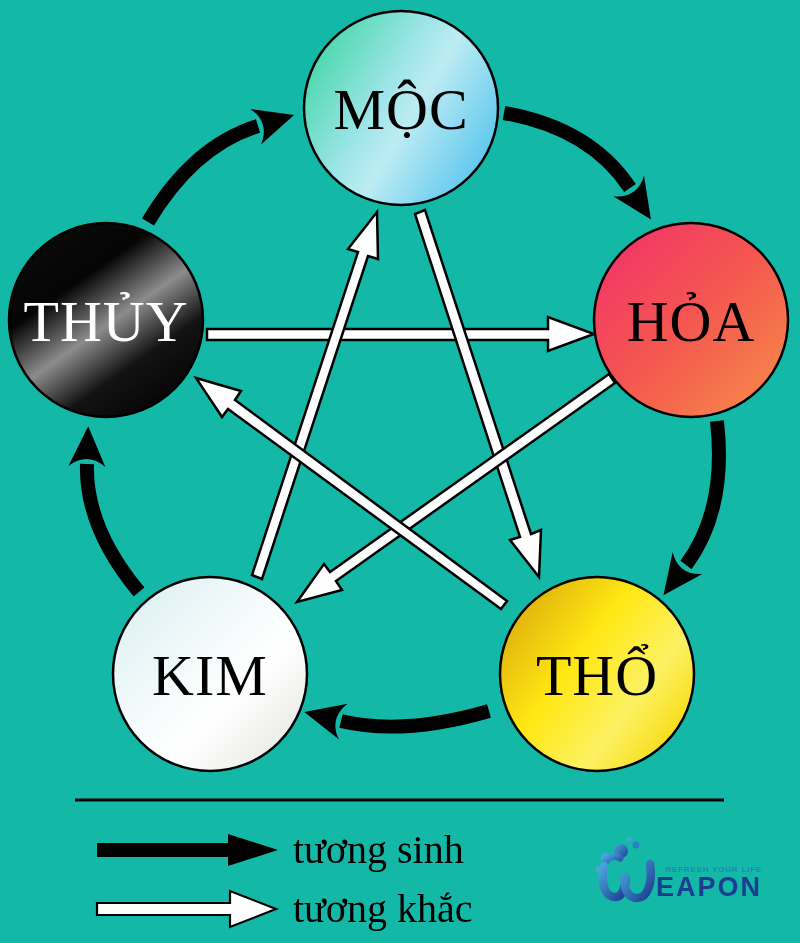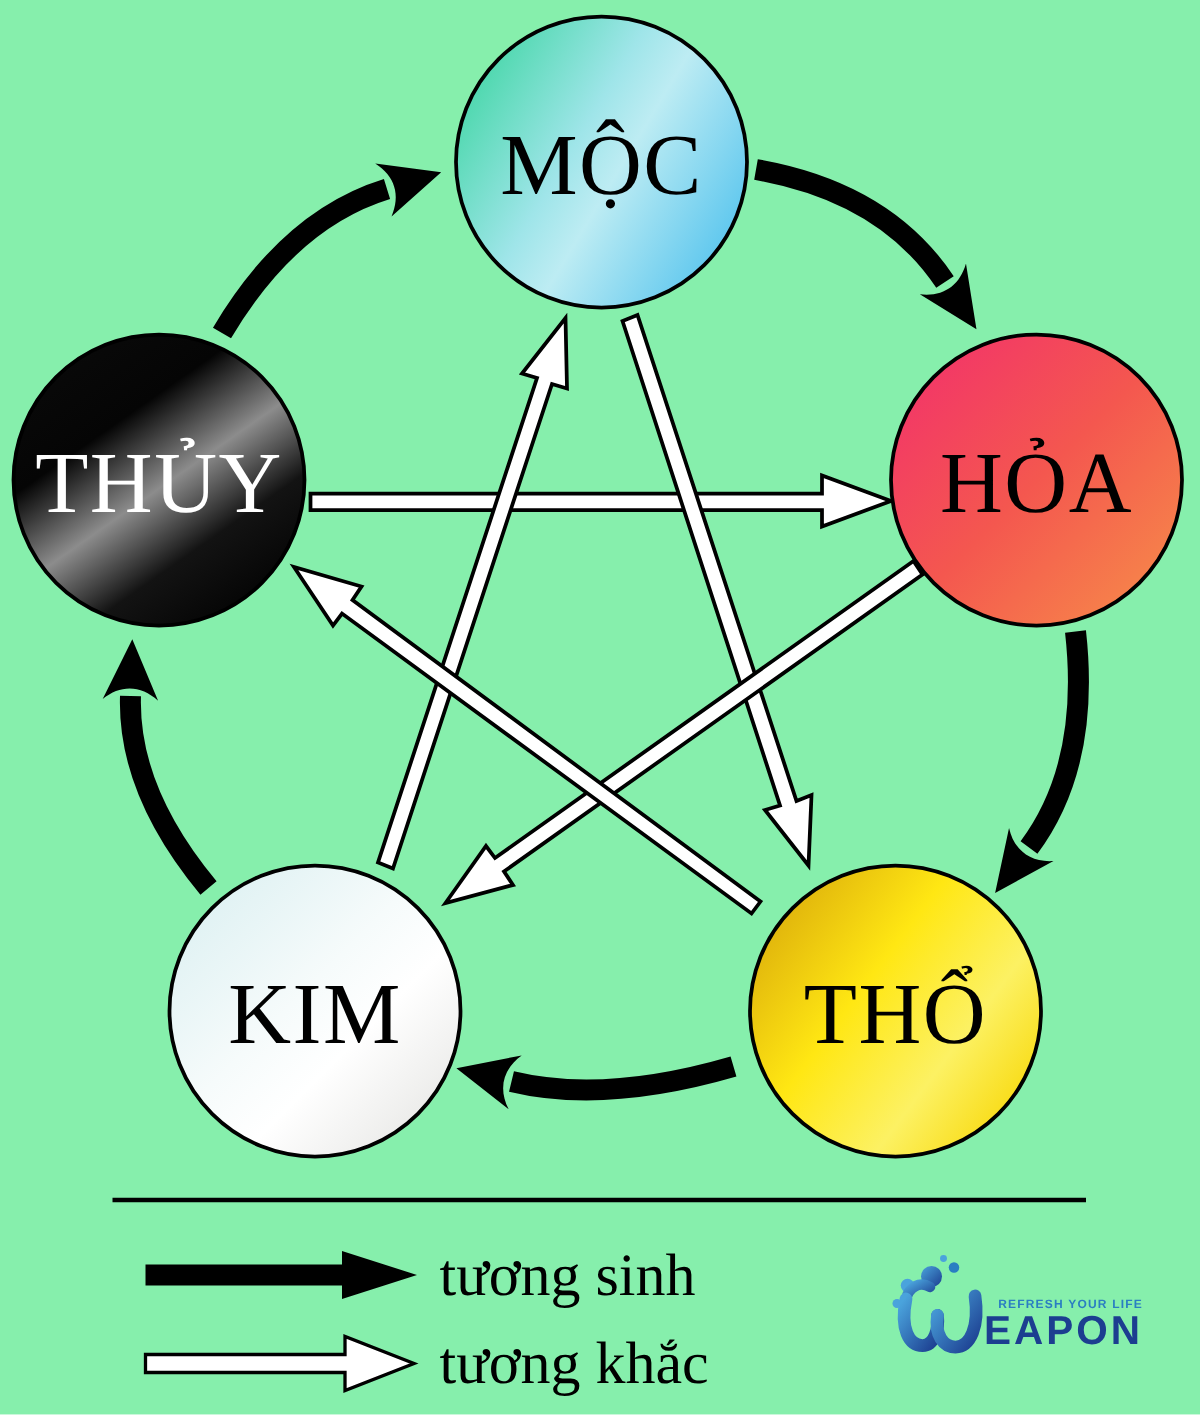--- a/index.html
+++ b/index.html
@@ -1,20 +1,20 @@
 <!DOCTYPE html>
 <html><head>
 <meta charset="utf-8">
 <style>
   html,body{margin:0;padding:0;background:#ffffff;}
   .stage{
     position:relative;
     width:800px;height:943px;
     margin:0 auto;
-    background:#86efac;
+    background:#14b8a6;
     font-family:"Liberation Serif", serif;
   }
   svg{display:block;}
   .node-label{
     font-family:"Liberation Serif", serif;
     font-size:58px;
     letter-spacing:1px;
   }
   .legend-label{
     font-family:"Liberation Serif", serif;

